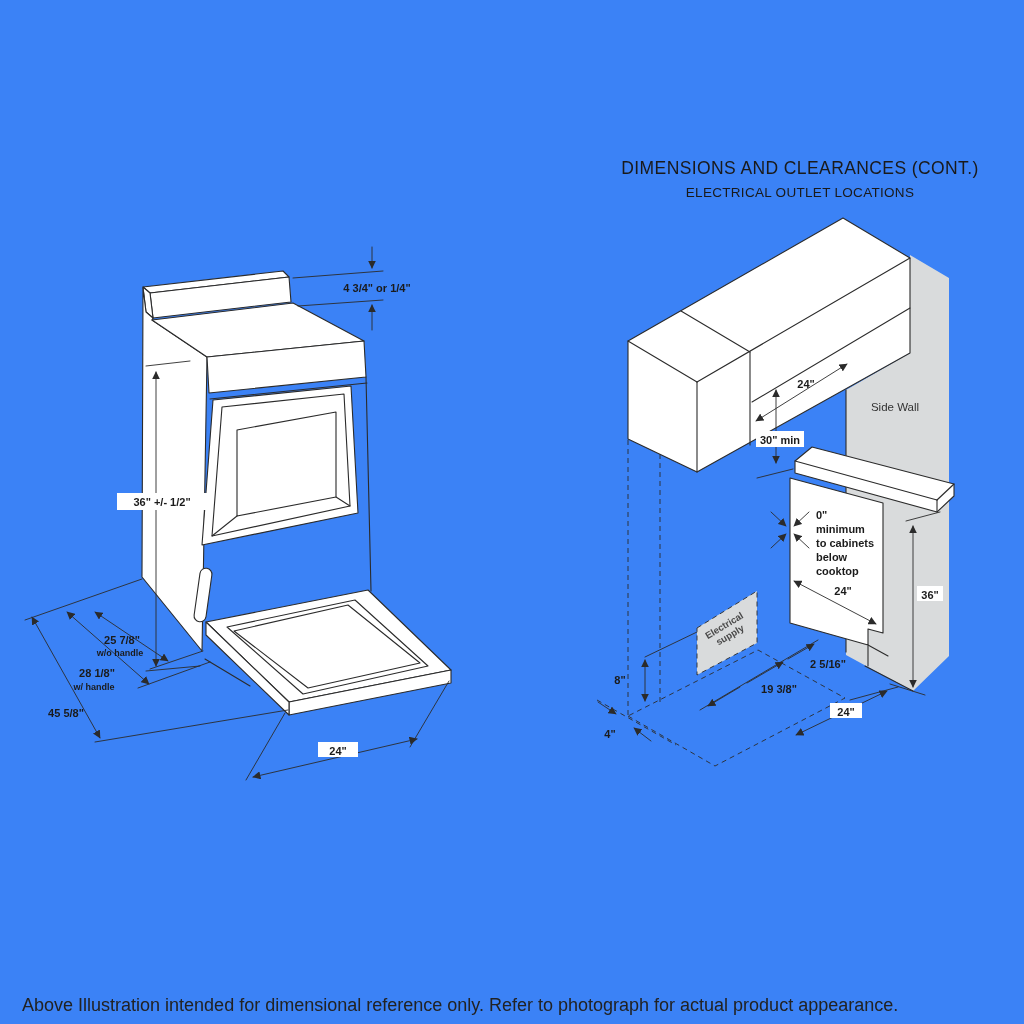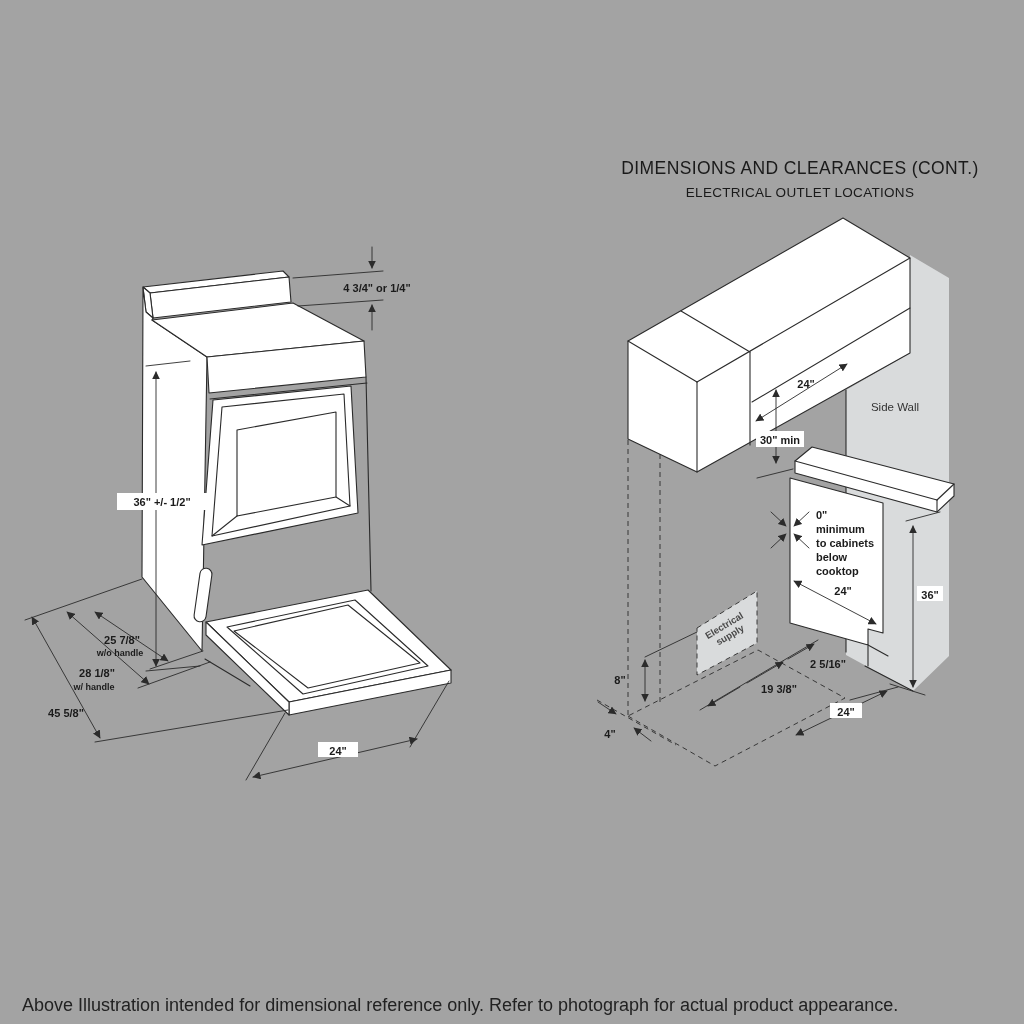--- a/index.html
+++ b/index.html
@@ -1,16 +1,16 @@
 <!DOCTYPE html>
 <html><head>
 <meta charset="utf-8">
 <style>
   html,body{margin:0;padding:0;background:#ffffff;}
-  #page{position:relative;width:1024px;height:1024px;background:#a3a3a3;overflow:hidden;}
+  #page{position:relative;width:1024px;height:1024px;background:#3b82f6;overflow:hidden;}
   svg{display:block;}
   .ln{stroke:#2b2b2b;stroke-width:1.1;fill:none;stroke-linejoin:round;stroke-linecap:round;}
   .face{stroke:#2b2b2b;stroke-width:1.1;fill:#ffffff;stroke-linejoin:round;}
   .thin{stroke:#2b2b2b;stroke-width:0.9;fill:none;stroke-linecap:round;}
   .dash{stroke:#2b2b2b;stroke-width:0.9;fill:none;stroke-dasharray:5 4;}
   .shade{fill:#d9dbdc;stroke:none;}
   .shadeb{fill:#d9dbdc;stroke:#2b2b2b;stroke-width:0.9;stroke-dasharray:5 4;}
   .dim{font-family:"Liberation Sans",sans-serif;font-size:11px;font-weight:700;fill:#1b1b1b;}
   .dim-sm{font-family:"Liberation Sans",sans-serif;font-size:9px;font-weight:700;fill:#1b1b1b;}
   .wall-lbl{font-family:"Liberation Sans",sans-serif;font-size:11.5px;fill:#333;}

